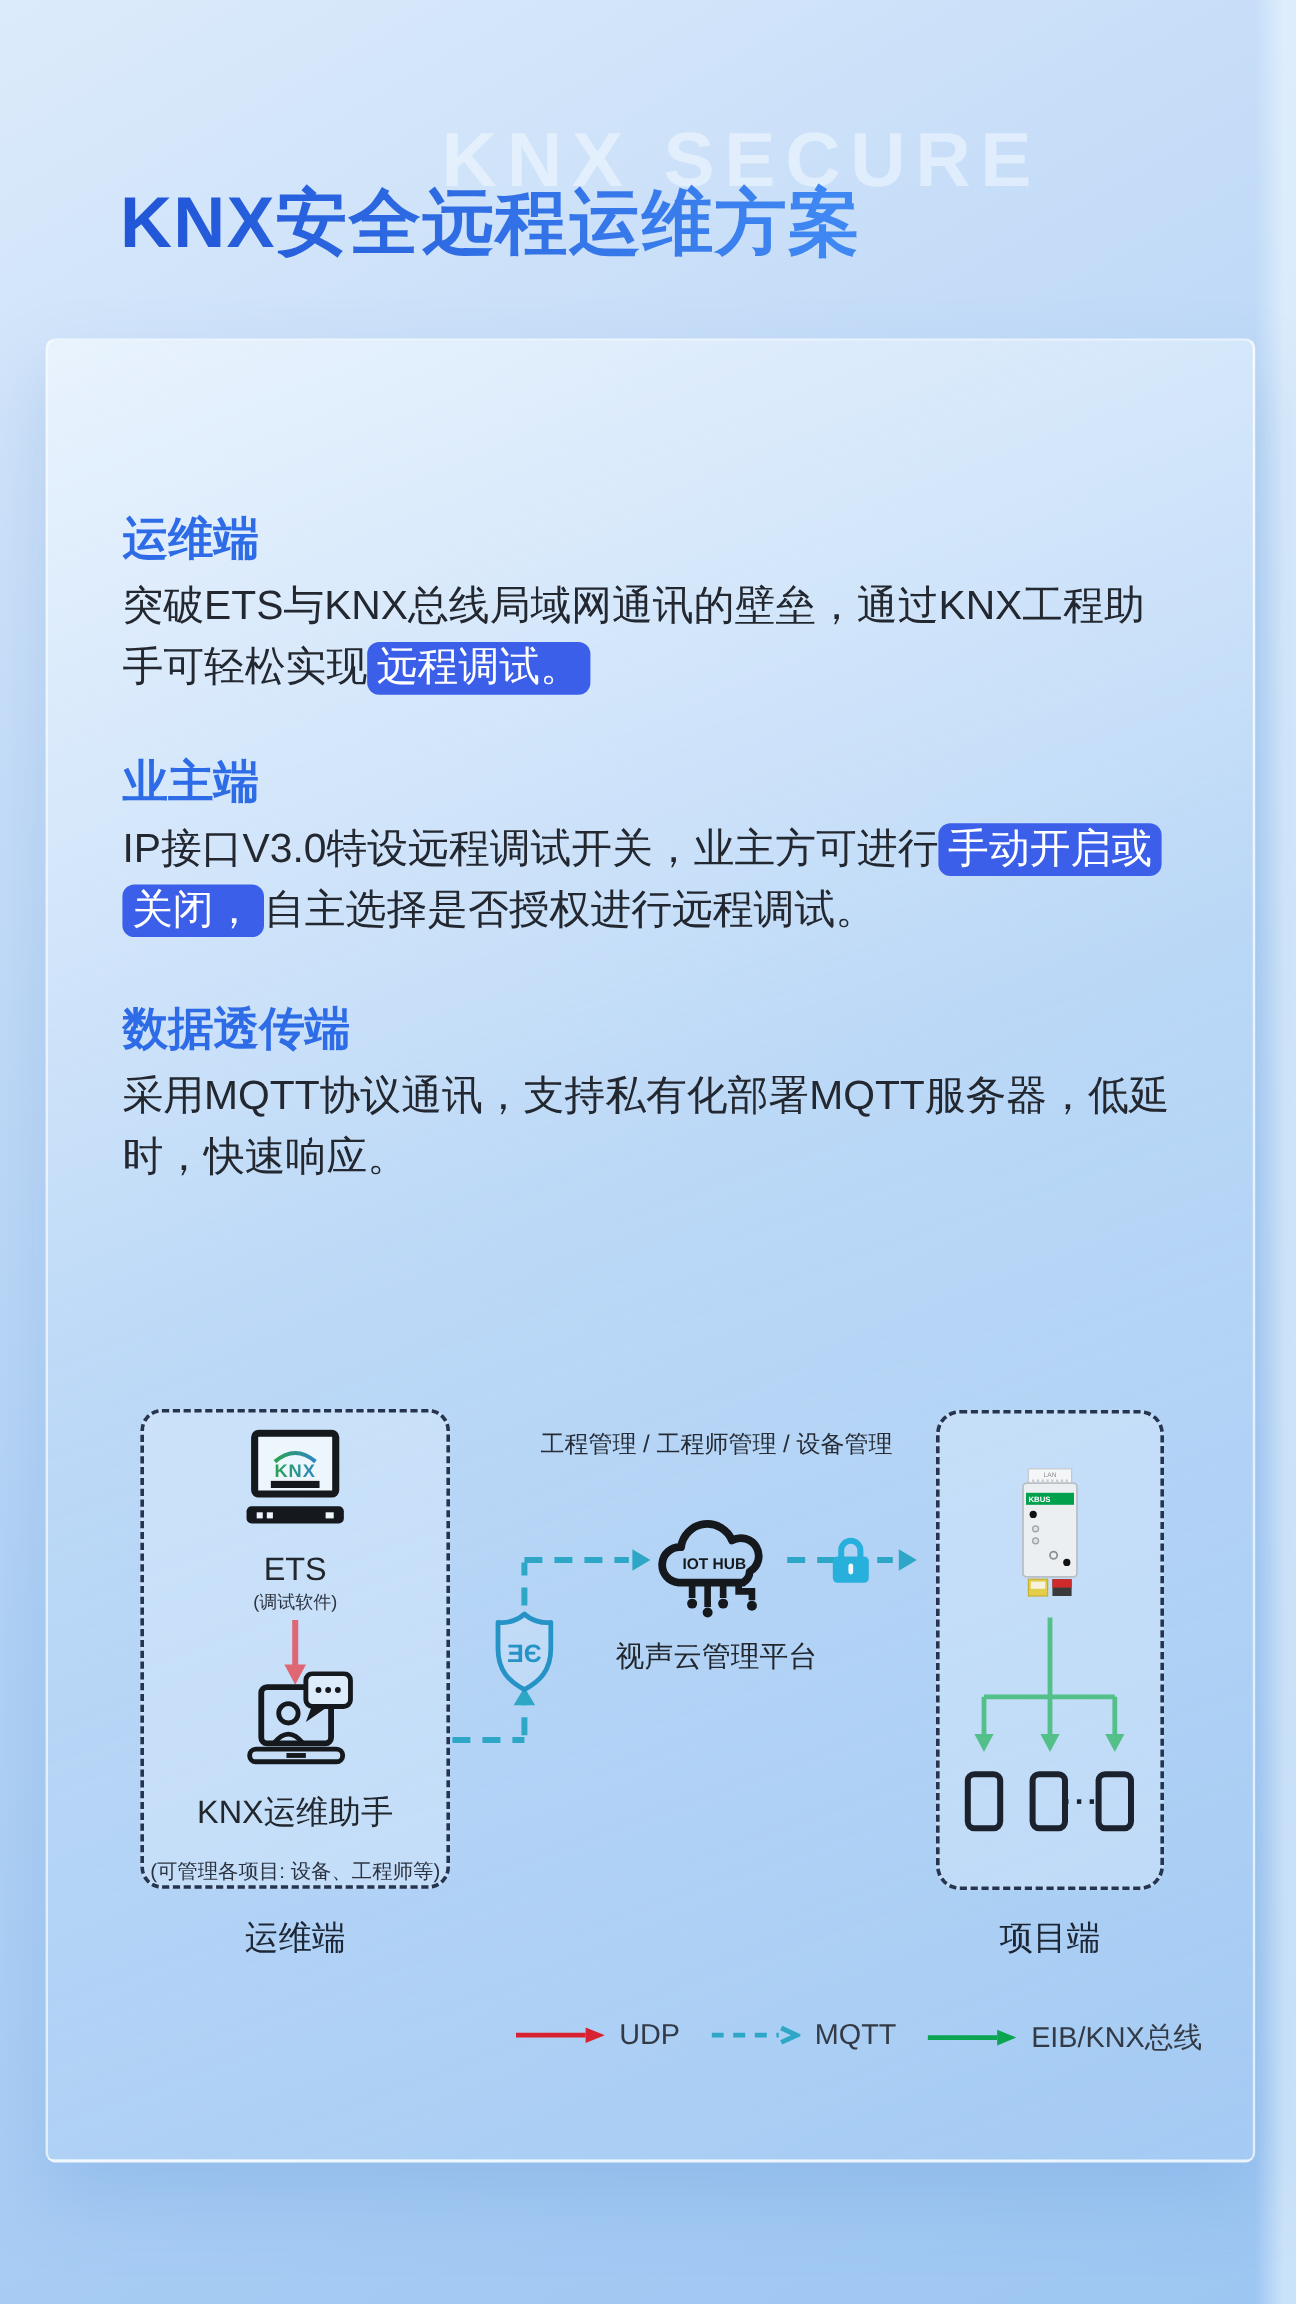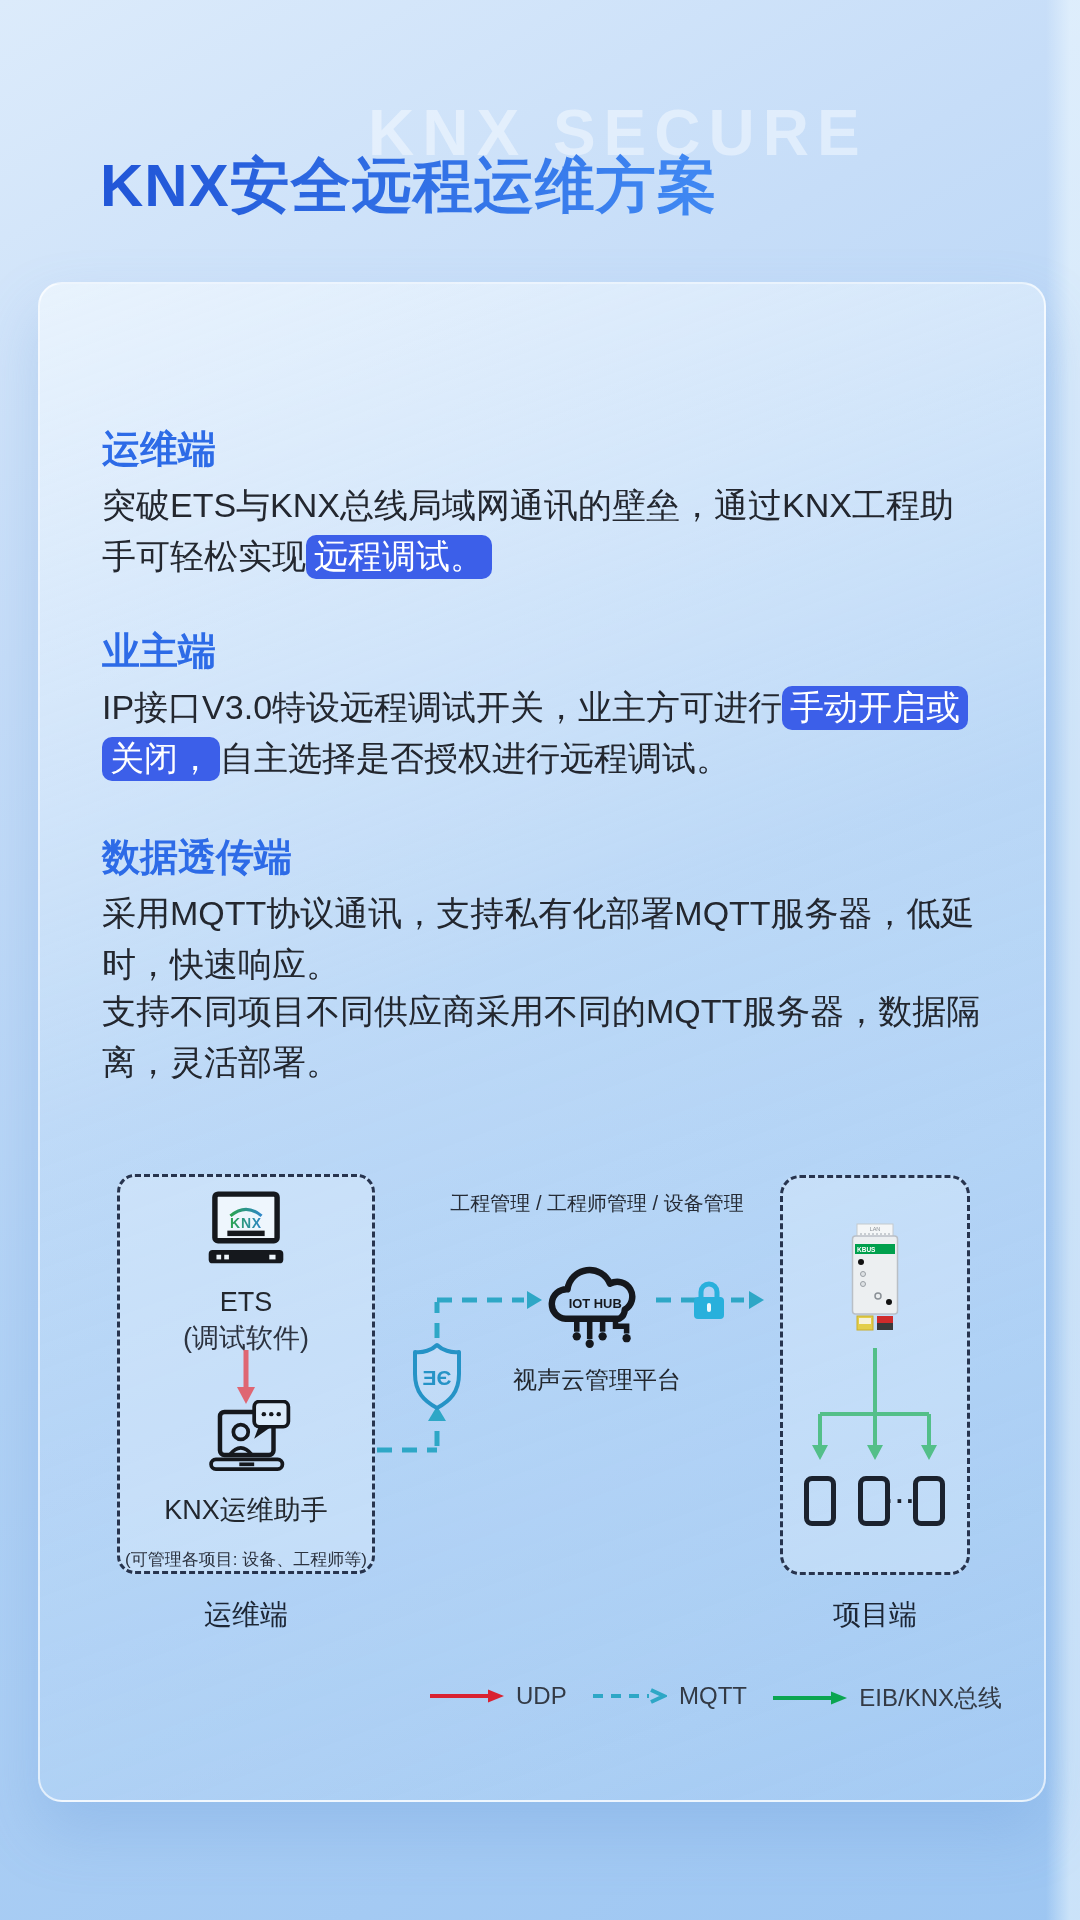--- a/index.html
+++ b/index.html
@@ -18,38 +18,38 @@
   }
   .title{
     position:absolute; left:100px; top:146px;
     font-size:60px; font-weight:800; letter-spacing:1px;
     background:linear-gradient(92deg,#2257d8 5%,#3f87f2 95%);
     -webkit-background-clip:text; background-clip:text; color:transparent;
     white-space:nowrap;
   }
   .card{
     position:absolute; left:38px; top:282px; width:1008px; height:1520px;
-    border-radius:24px;
+    border-radius:8px;
     background:linear-gradient(160deg,rgba(244,250,255,.66) 0%,rgba(205,228,250,.34) 45%,rgba(188,219,249,.18) 100%);
     border:2px solid rgba(255,255,255,.65);
     box-shadow:0 30px 60px rgba(96,146,212,.26);
   }
   .sec-h{ position:absolute; left:62px; font-size:38px; font-weight:700; color:#2d6be7; }
   .body-p{ position:absolute; left:62px; width:884px; font-size:34px; line-height:1.5; color:#23272f; }
   .hl{ background:#3c5fe9; color:#fff; border-radius:10px; padding:2px 8px 4px;
        -webkit-box-decoration-break:clone; box-decoration-break:clone; }
   .hl:empty{ display:none; }
 
   
   .dash-box{ position:absolute; border:3px dashed #27344e; border-radius:18px;
     background:rgba(235,246,254,.32); display:flex; flex-direction:column; align-items:center; }
   .box-ops{ left:77px; top:890px; width:258px; height:400px; padding-top:14px; }
   .box-project{ left:740px; top:891px; width:190px; height:400px; border-radius:20px; }
   .icon-label{ font-size:27px; color:#22272e; margin-top:18px; }
-  .icon-sub{ font-size:27px; color:#2c3340; margin-top:2px; }
+  .icon-sub{ font-size:15px; color:#2c3340; margin-top:2px; }
   .icon-sub2{ font-size:17px; color:#2c3340; margin-top:20px; white-space:nowrap; }
   .spacer{ height:52px; }
   .box-caption{ position:absolute; text-align:center; font-size:28px; font-weight:500; color:#1c2635; }
   .cap-ops{ left:77px; width:258px; top:1312px; }
   .cap-project{ left:740px; width:190px; top:1312px; }
   .mgmt-text{ position:absolute; left:352px; top:906px; width:410px; text-align:center;
     font-size:20px; color:#262c36; }
   .platform-text{ position:absolute; left:451px; top:1080px; width:212px; text-align:center;
     font-size:24px; color:#22272e; }
   .cloud-svg{ position:absolute; left:498px; top:972px; }
@@ -76,21 +76,20 @@
 <div class="card">
 
   <h2 class="sec-h" style="top:140px">运维端</h2>
   <p class="body-p" style="top:196px"><span>突破ETS与KNX总线局域网通讯的壁垒，通过KNX工程助手可轻松实现</span><span class="hl">远程调试。</span><span></span></p>
 
   <h2 class="sec-h" style="top:342px">业主端</h2>
   <p class="body-p" style="top:398px"><span>IP接口V3.0特设远程调试开关，业主方可进行</span><span class="hl">手动开启或关闭，</span><span>自主选择是否授权进行远程调试。</span></p>
 
   <h2 class="sec-h" style="top:548px">数据透传端</h2>
   <p class="body-p" style="top:604px"><span>采用MQTT协议通讯，支持私有化部署MQTT服务器，低延时，快速响应。</span></p>
-  <p class="body-p" style="top:702px"><span>支持不同项目不同供应商采用不同的MQTT服务器，数据隔离，灵活部署。</span></p>
 
   <svg class="overlay-svg" width="1008" height="1482" viewBox="0 0 1008 1482">
 
     <g>
       <path d="M206 1066 V1104" stroke="#d92231" stroke-width="5" fill="none"></path>
       <polygon points="206,1120 197,1103 215,1103" fill="#d92231"></polygon>
     </g>
 
     <g stroke="#2ea7c6" stroke-width="5" fill="none" stroke-dasharray="15 10">
       <path d="M337 1166 H397"></path>

